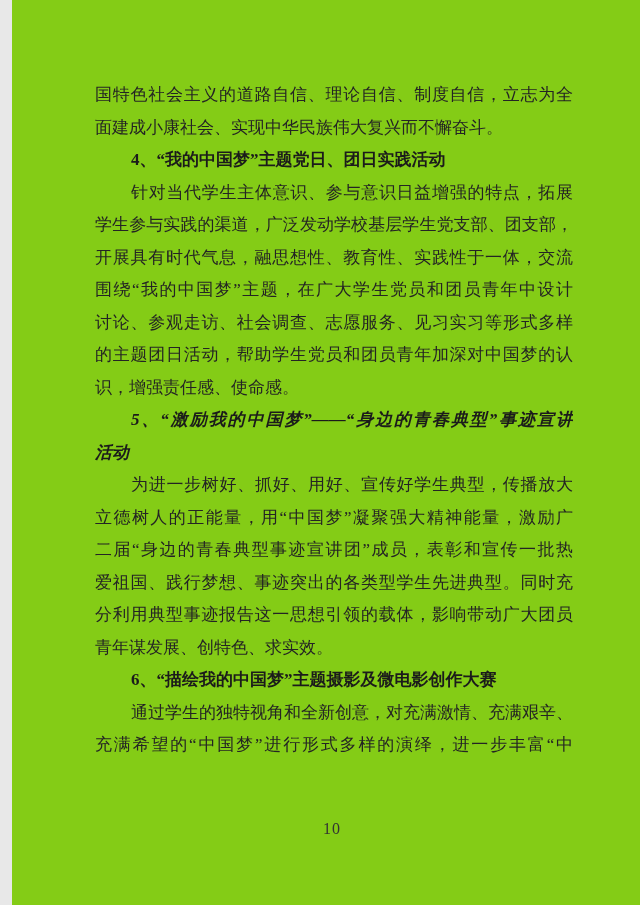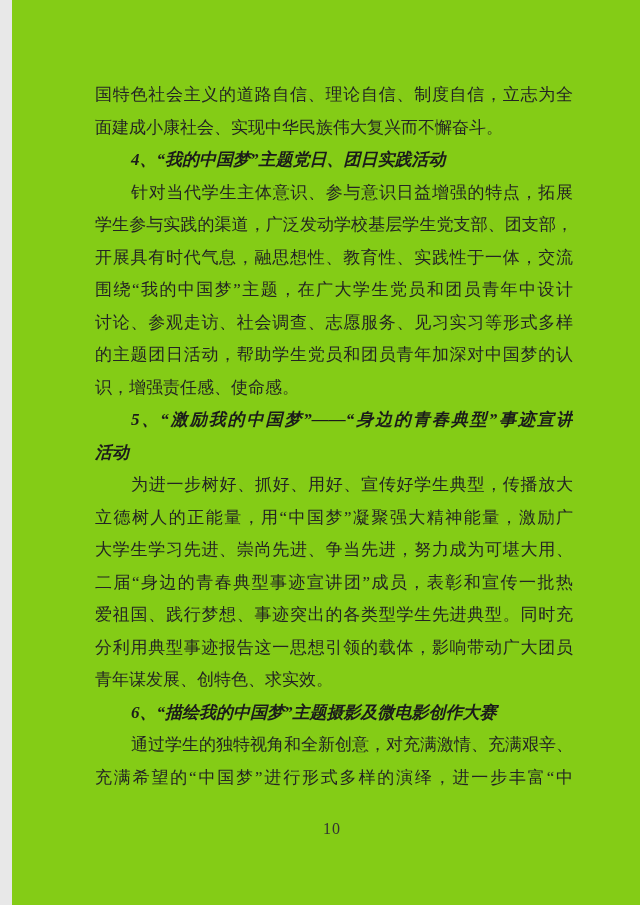--- a/index.html
+++ b/index.html
@@ -39,21 +39,20 @@
   }
   .line.fill {
     text-align-last: justify;
   }
   .line.indent {
     text-indent: 36px;
   }
   .line.heading {
     font-weight: bold;
     color: #1b1b1b;
-    font-style: italic;
   }
   .line.heading-italic {
     font-weight: bold;
     font-style: italic;
     color: #1b1b1b;
   }
   .page-number {
     position: absolute;
     top: 820px;
     left: 0;
@@ -76,21 +75,20 @@
       <div class="line body fill">学生参与实践的渠道，广泛发动学校基层学生党支部、团支部，</div>
       <div class="line body fill">开展具有时代气息，融思想性、教育性、实践性于一体，交流</div>
       <div class="line body fill">围绕“我的中国梦”主题，在广大学生党员和团员青年中设计</div>
       <div class="line body fill">讨论、参观走访、社会调查、志愿服务、见习实习等形式多样</div>
       <div class="line body fill">的主题团日活动，帮助学生党员和团员青年加深对中国梦的认</div>
       <div class="line body">识，增强责任感、使命感。</div>
       <div class="line heading-italic indent fill">5、“激励我的中国梦”——“身边的青春典型”事迹宣讲</div>
       <div class="line heading-italic">活动</div>
       <div class="line body indent fill">为进一步树好、抓好、用好、宣传好学生典型，传播放大</div>
       <div class="line body fill">立德树人的正能量，用“中国梦”凝聚强大精神能量，激励广</div>
-      <div class="line body fill">大学生学习先进、崇尚先进、争当先进，努力成为可堪大用、</div>
       <div class="line body fill">二届“身边的青春典型事迹宣讲团”成员，表彰和宣传一批热</div>
       <div class="line body fill">爱祖国、践行梦想、事迹突出的各类型学生先进典型。同时充</div>
       <div class="line body fill">分利用典型事迹报告这一思想引领的载体，影响带动广大团员</div>
       <div class="line body">青年谋发展、创特色、求实效。</div>
       <div class="line heading indent">6、“描绘我的中国梦”主题摄影及微电影创作大赛</div>
       <div class="line body indent fill">通过学生的独特视角和全新创意，对充满激情、充满艰辛、</div>
       <div class="line body fill">充满希望的“中国梦”进行形式多样的演绎，进一步丰富“中</div>
     </div>
   <div class="page-number">10</div>
 </div>

